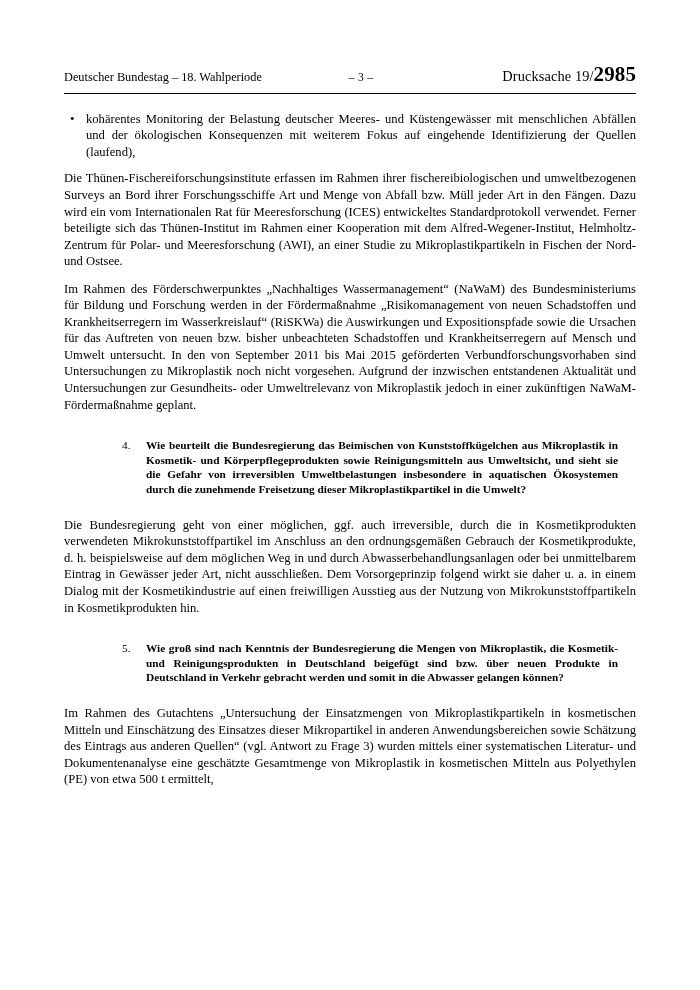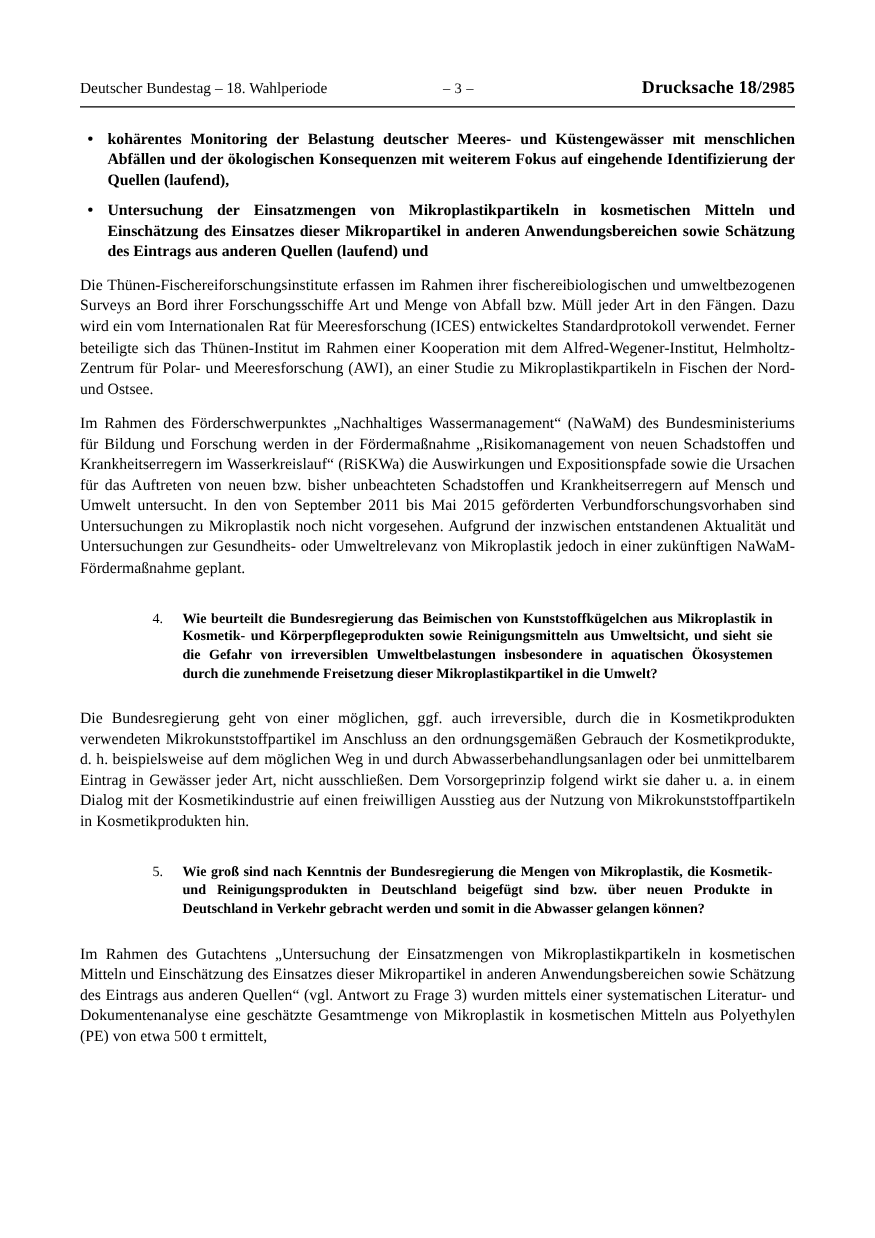--- a/index.html
+++ b/index.html
@@ -39,33 +39,32 @@
     letter-spacing: 0.3px;
     margin-left: -42px;
   }
   .header-right {
     font-weight: bold;
     font-size: 14.4px;
     white-space: nowrap;
     letter-spacing: 0.1px;
   }
   .header-right .num-light {
-    font-weight: bold;
+    font-weight: normal;
     text-align: center;
   }
   .header-right .num-bold {
     font-weight: bold;
-    font-size: 13px;
+    font-size: 21px;
   }
 
   ul.bullets {
     list-style: none;
     margin: 0 0 10px 0;
     padding: 0;
-    font-weight: bold;
   }
   ul.bullets li {
     position: relative;
     padding-left: 22px;
     margin-bottom: 8px;
     font-size: 12.6px;
     line-height: 1.31;
     text-align: justify;
     hyphens: manual;
   }
@@ -110,27 +109,26 @@
 </head>
 <body>
 
 <div class="page">
 
   <div class="header">
     <div class="header-left">Deutscher Bundestag – 18. Wahlperiode</div>
     <div class="header-center">– 3 –</div>
     <div class="header-right">
       <span class="num-light">Drucksache</span>
-      <span class="num-light">18/</span><span class="num-bold">2985</span>
+      <span class="num-light">19/</span><span class="num-bold">2985</span>
     </div>
   </div>
 
   <ul class="bullets">
     <li>kohärentes Monitoring der Belastung deutscher Meeres- und Küstengewässer mit menschlichen Abfällen und der ökologischen Konsequenzen mit weiterem Fokus auf eingehende Identifizierung der Quellen (laufend),</li>
-    <li>Untersuchung der Einsatzmengen von Mikroplastikpartikeln in kosmetischen Mitteln und Einschätzung des Einsatzes dieser Mikropartikel in anderen Anwendungsbereichen sowie Schätzung des Eintrags aus anderen Quellen (laufend) und</li>
   </ul>
 
   <p class="body">Die Thünen-Fischereiforschungsinstitute erfassen im Rahmen ihrer fischereibiologischen und umweltbezogenen Surveys an Bord ihrer Forschungsschiffe Art und Menge von Abfall bzw. Müll jeder Art in den Fängen. Dazu wird ein vom Internationalen Rat für Meeresforschung (ICES) entwickeltes Standardprotokoll verwendet. Ferner beteiligte sich das Thünen-Institut im Rahmen einer Kooperation mit dem Alfred-Wegener-Institut, Helmholtz-Zentrum für Polar- und Meeresforschung (AWI), an einer Studie zu Mikroplastikpartikeln in Fischen der Nord- und Ostsee.</p>
 
   <p class="body">Im Rahmen des Förderschwerpunktes „Nachhaltiges Wassermanagement“ (NaWaM) des Bundesministeriums für Bildung und Forschung werden in der Fördermaßnahme „Risikomanagement von neuen Schadstoffen und Krankheitserregern im Wasserkreislauf“ (RiSKWa) die Auswirkungen und Expositionspfade sowie die Ursachen für das Auftreten von neuen bzw. bisher unbeachteten Schadstoffen und Krankheitserregern auf Mensch und Umwelt untersucht. In den von September 2011 bis Mai 2015 geförderten Verbundforschungsvorhaben sind Untersuchungen zu Mikroplastik noch nicht vorgesehen. Aufgrund der inzwischen entstandenen Aktualität und Untersuchungen zur Gesundheits- oder Umweltrelevanz von Mikroplastik jedoch in einer zukünftigen NaWaM-Fördermaßnahme geplant.</p>
 
   <div class="spacer-lg"></div>
 
   <div class="question">
     <div class="qnum">4.</div>

